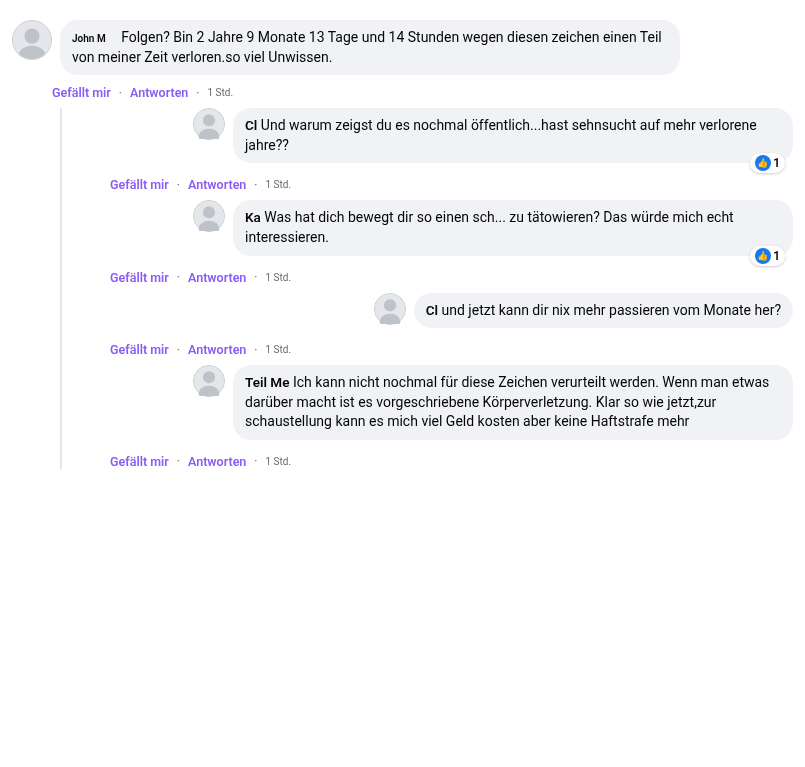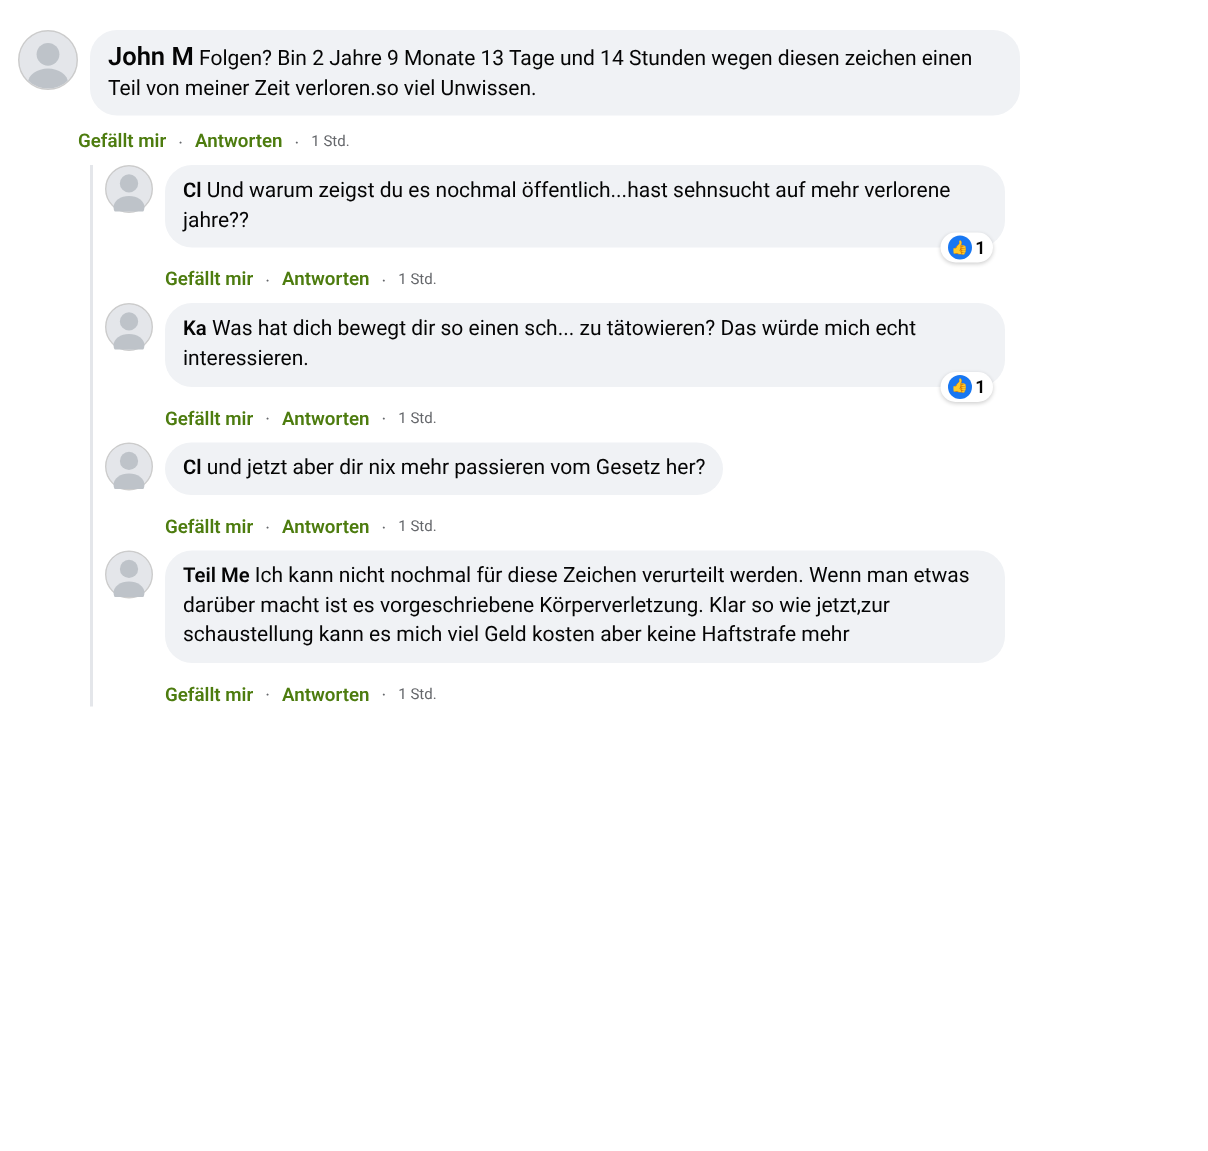--- a/index.html
+++ b/index.html
@@ -57,28 +57,29 @@
       background: #f0f2f5;
       border-radius: 18px;
       padding: 8px 12px;
       max-width: 620px;
       position: relative;
     }
 
     .comment-bubble .author {
       font-weight: 600;
       color: #050505;
-      font-size: 17px;
+      font-size: 10px;
     }
 
     .comment-bubble .text {
       color: #050505;
       font-size: 14px;
       line-height: 1.4;
       margin-top: 1px;
+      margin-left: 12px;
     }
 
     .comment-actions {
       display: flex;
       align-items: center;
       gap: 8px;
       margin-top: 4px;
       padding-left: 0px;
       font-size: 12px;
       color: #65676b;
@@ -90,21 +91,21 @@
       align-items: center;
       gap: 8px;
       margin-top: 4px;
       font-size: 12px;
       color: #65676b;
       margin-left: 40px;
     }
 
     .action-link {
       font-weight: 600;
-      color: #4d7c0f;
+      color: #8b5cf6;
       cursor: pointer;
       font-size: 12.5px;
     }
 
     .dot-separator {
       color: #65676b;
       font-size: 12px;
     }
 
     .timestamp {
@@ -146,20 +147,21 @@
       padding-left: 8px;
       margin-top: 4px;
     }
 
     .reply-item {
       display: flex;
       align-items: flex-start;
       gap: 8px;
       margin-bottom: 14px;
       margin-top: 8px;
+      justify-content: flex-end;
     }
 
     .reply-bubble {
       background: #f0f2f5;
       border-radius: 18px;
       padding: 8px 12px;
       max-width: 560px;
       position: relative;
     }
 
@@ -269,21 +271,21 @@
       <div class="reply-item">
         <div class="avatar-small">
           <svg viewBox="0 0 32 32" xmlns="http://www.w3.org/2000/svg">
             <circle cx="16" cy="16" r="16" fill="#e4e6ea"></circle>
             <circle cx="16" cy="12" r="6.5" fill="#bec3c9"></circle>
             <ellipse cx="16" cy="29" rx="11" ry="8" fill="#bec3c9"></ellipse>
           </svg>
         </div>
         <div class="reply-bubble">
           <span class="author">Cl</span>
-          <span class="text"> <span>und jetzt aber dir nix mehr passieren vom Gesetz her?</span></span>
+          <span class="text"> <span>und jetzt kann dir nix mehr passieren vom Monate her?</span></span>
         </div>
       </div>
       <div class="comment-actions-small">
         <span class="action-link">Gefällt mir</span>
         <span class="dot-separator">·</span>
         <span class="action-link">Antworten</span>
         <span class="dot-separator">·</span>
         <span class="timestamp">1 Std.</span>
       </div>
     </div>

